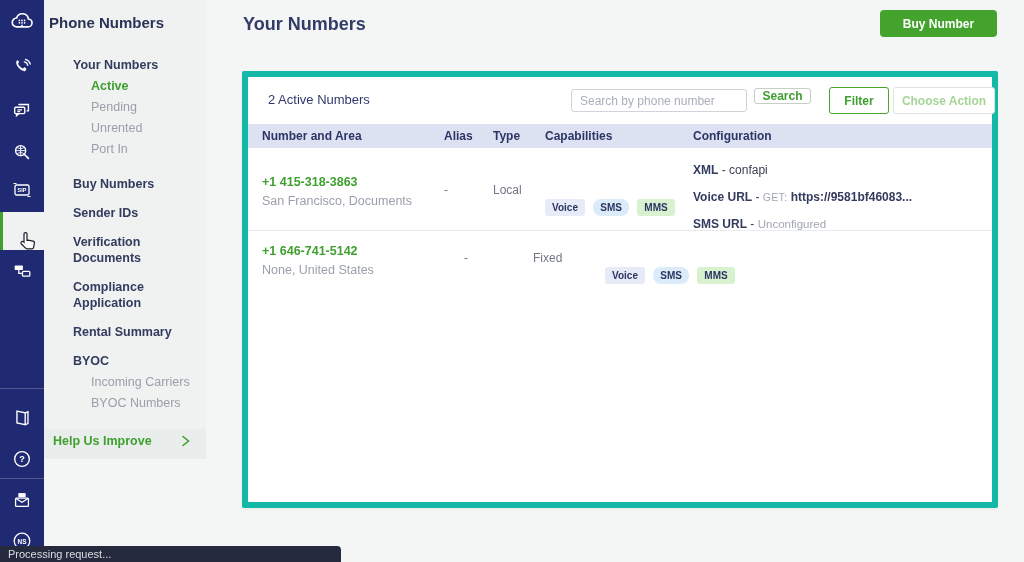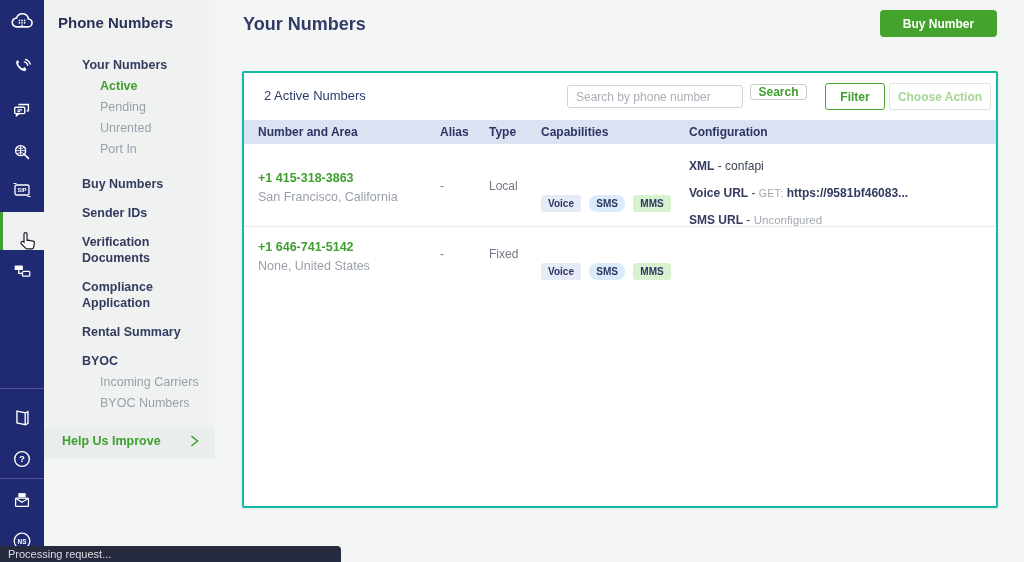--- a/index.html
+++ b/index.html
@@ -7,58 +7,58 @@
     font-family:"Liberation Sans", sans-serif; background:#f3f6f5; position:relative; }
 
   
   .rail { position:absolute; left:0; top:0; width:44px; height:562px; background:#202a72; z-index:5; }
   .rail-ic { position:absolute; left:0; width:44px; height:28px; display:flex; align-items:center; justify-content:center; cursor:pointer; }
   .rail-div { position:absolute; left:0; width:44px; height:1px; background:rgba(255,255,255,.22); }
   .rail-sel { position:absolute; left:0; top:212px; width:44px; height:38px; background:#eff2f1; }
   .rail-sel .bar { position:absolute; left:0; top:0; width:3px; height:100%; background:#3f9f2f; }
 
   
-  .sidebar { position:absolute; left:44px; top:0; width:171px; height:459px; background:#eff2f1; z-index:4; }
+  .sidebar { position:absolute; left:35px; top:0; width:171px; height:459px; background:#eff2f1; z-index:4; }
   .sb-title { padding:14px 0 0 14px; font-size:15px; font-weight:700; color:#2b3257; }
   .nav { padding-top:26px; }
   .nav-item { font-size:12.5px; line-height:16px; cursor:pointer; }
   .nav-item.sec { margin-top:13px; padding-left:38px; font-weight:700; color:#333b5e; }
   .nav-item.sec.first { margin-top:0; }
   .nav-item.sec.gap-lg { margin-top:19px; }
   .nav-item.sub { margin-top:5px; padding-left:56px; color:#9aa0aa; }
   .nav-item.sub.on { color:#3f9f2f; font-weight:700; }
   .sb-foot { position:absolute; left:0; bottom:0; width:100%; height:30px; background:#e9edeb;
     display:flex; align-items:center; justify-content:space-between; padding:0 14px 6px 18px; cursor:pointer; }
   .sb-foot .lbl { color:#3f9f2f; font-size:12.5px; font-weight:700;text-align:center; }
 
   
   .main { position:absolute; left:215px; top:0; right:0; height:562px; }
   .page-title { position:absolute; left:28px; top:14px; font-size:18px; font-weight:700; color:#333c66; }
   .btn-buy { position:absolute; right:27px; top:10px; width:117px; height:27px; background:#44a32c; color:#fff;
     border:none; border-radius:4px; font-size:12px; font-weight:700; font-family:inherit; cursor:pointer; }
 
   .card { position:absolute; left:27px; top:71px; width:756px; height:437px; background:#fff;
-    border:2px solid #14b8a6; border-radius:2px; box-shadow:0 1px 3px rgba(40,50,60,.07); }
+    border:6px solid #14b8a6; border-radius:2px; box-shadow:0 1px 3px rgba(40,50,60,.07); }
 
   
   .toolbar { position:relative; height:47px; }
   .count { position:absolute; left:20px; top:15px; font-size:13px; color:#2f3a6b; }
   .srch-in { position:absolute; left:323px; top:12px; width:176px; height:23px; border:1px solid #d0d4da; border-radius:3px;
     padding:0 8px; font-size:12px; font-family:inherit; color:#3a4152; }
   .srch-in::placeholder { color:#a9aeb8; }
   .btn { font-family:inherit; background:#fff; border-radius:3px; cursor:pointer; font-weight:700; }
   .btn-search { position:absolute; left:506px; top:11px; width:57px; height:16px; border:1px solid #c6cfc6; color:#3f9f2f; font-size:12px; }
   .btn-filter { position:absolute; left:581px; top:10px; width:60px; height:27px; border:1.5px solid #4aa52e; color:#3f9f2f; font-size:12px; }
   .btn-choose { position:absolute; left:645px; top:10px; width:102px; height:27px; border:1px solid #dee3de; color:#a5d596; font-size:12px; }
 
   
   .tgrid { display:grid; grid-template-columns:182px 49px 52px 148px 1fr; padding-left:14px; padding-right:12px; }
   .thead { height:24px; background:#dde2f3; align-items:center; font-size:12px; font-weight:700; color:#2c3564; }
   .trow1 { height:83px; border-bottom:1px solid #e9ebee; }
-  .trow2 { height:60px; }
+  .trow2 { height:60px;gap:20px; }
   .cell { font-size:12px; color:#707684; }
   .c-num .num { font-size:12.5px; line-height:17px; font-weight:700; color:#3f9f2f; cursor:pointer; }
   .c-num .area { font-size:12.5px; line-height:17px; color:#9aa0aa; margin-top:2px; }
   .trow1 .c-num { padding-top:26px; }
   .trow1 .c-mid { padding-top:35px; }
   .trow2 .c-num { padding-top:12px; }
   .trow2 .c-mid { padding-top:20px; }
   .badge { display:inline-block; padding:3px 7px; border-radius:3px; font-size:10px; font-weight:700; color:#2d3561; margin-right:5px; }
   .b-voice { background:#e7eaf7;margin-top:16px; }
   .b-sms { background:#dcebfa;border-radius:8px; }
@@ -218,21 +218,21 @@
       <div>Number and Area</div>
       <div>Alias</div>
       <div>Type</div>
       <div>Capabilities</div>
       <div>Configuration</div>
     </div>
 
     <div class="tgrid trow1">
       <div class="cell c-num">
         <div class="num">+1 415-318-3863</div>
-        <div class="area">San Francisco, California</div>
+        <div class="area">San Francisco, Documents</div>
       </div>
       <div class="cell c-mid">-</div>
       <div class="cell c-mid">Local</div>
       <div class="cell c-mid">
         <span class="badge b-voice">Voice</span>
         <span class="badge b-sms">SMS</span>
         <span class="badge b-mms">MMS</span>
       </div>
       <div class="cell c-cfg">
         <div class="cfg-line">

